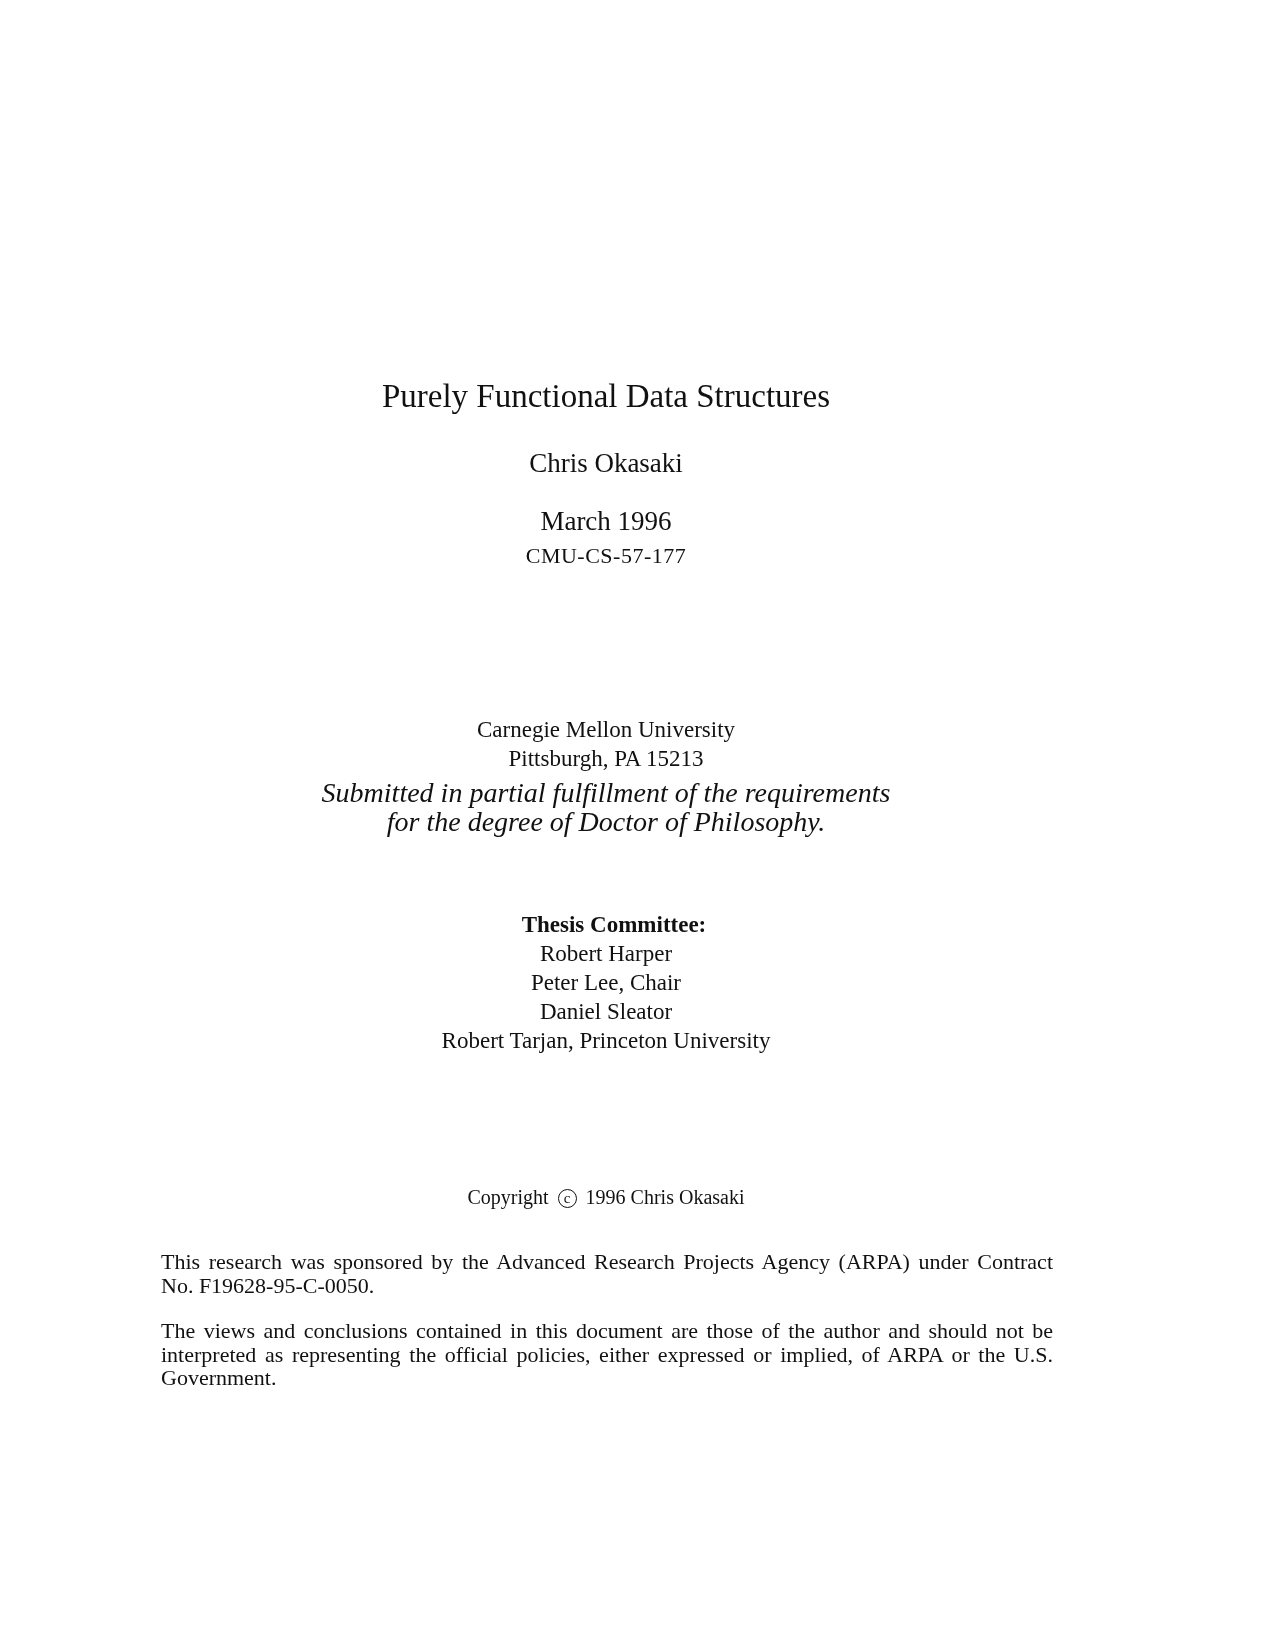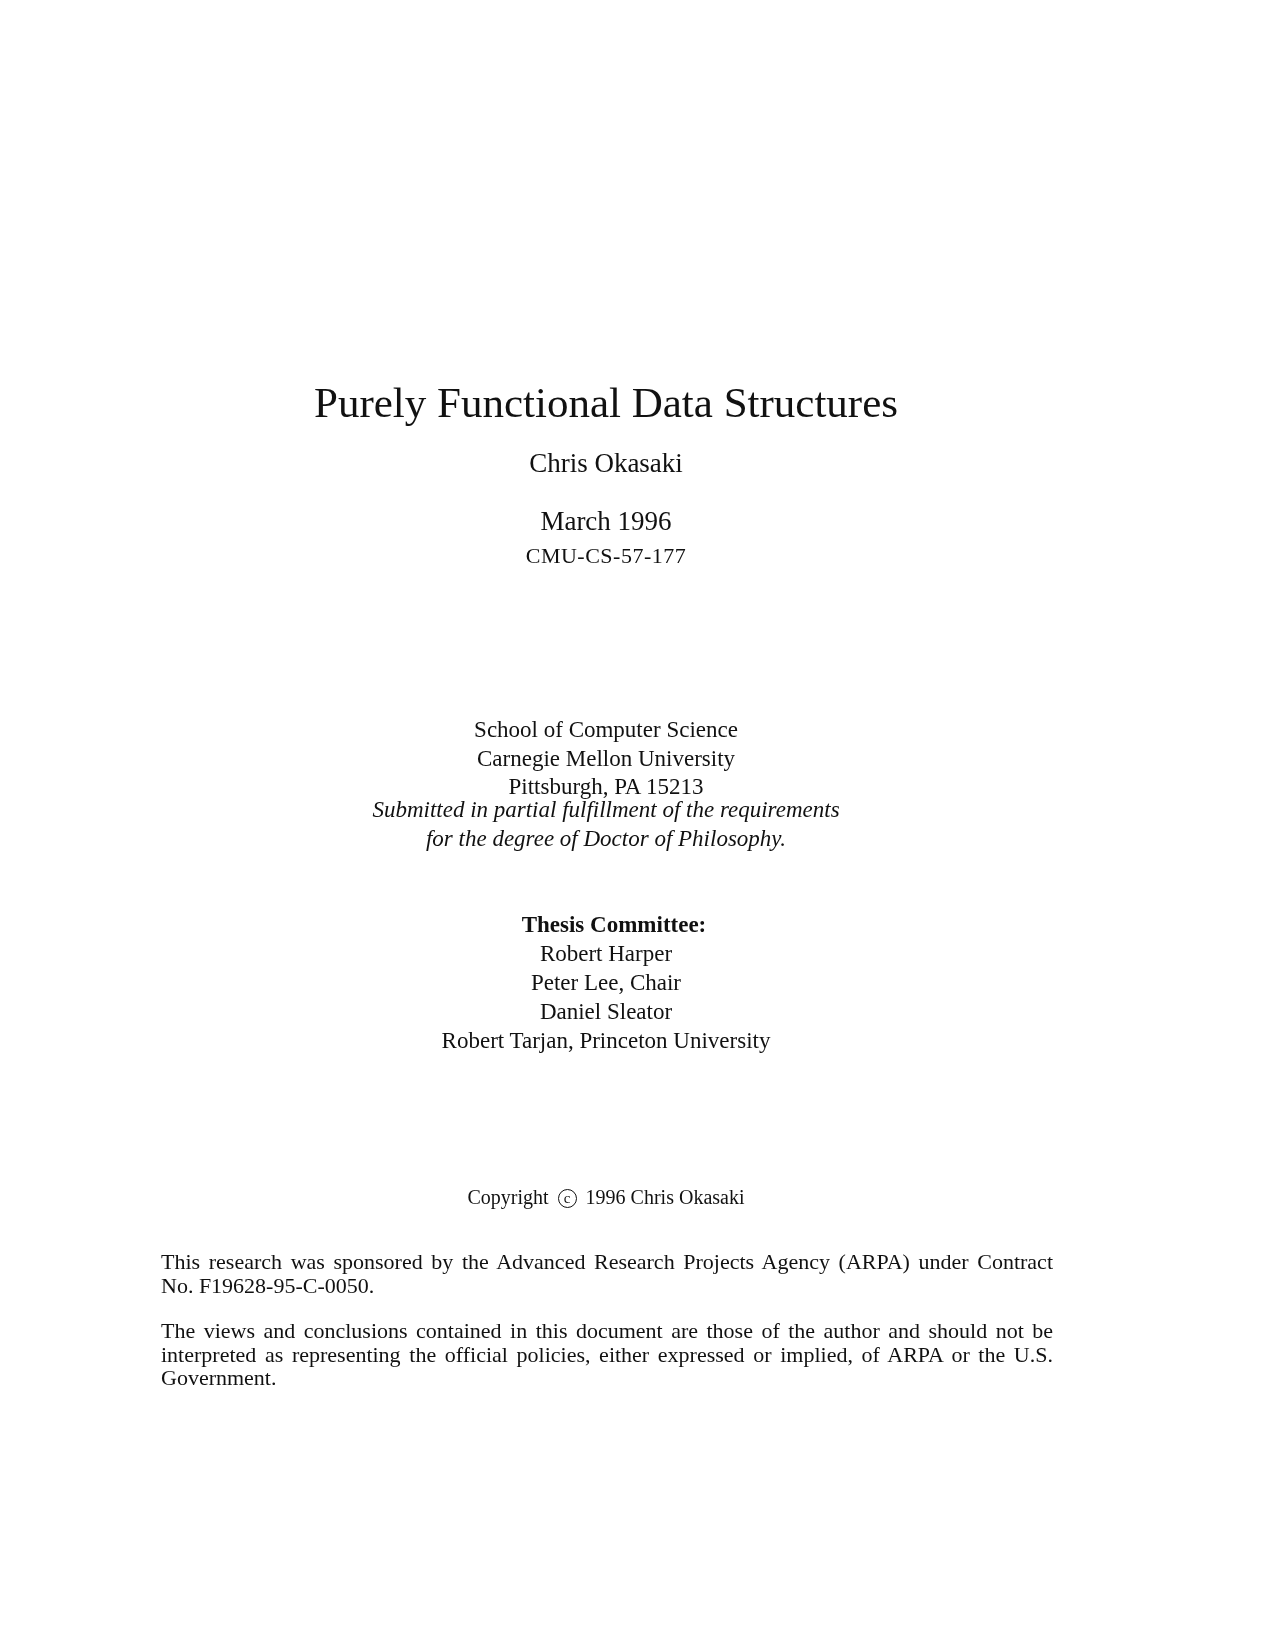--- a/index.html
+++ b/index.html
@@ -1,43 +1,42 @@
 <!DOCTYPE html>
 <html><head>
   <meta charset="utf-8">
   <style>
     html, body { margin: 0; padding: 0; background: #ffffff; }
     body { width: 1275px; height: 1650px; position: relative; overflow: hidden;
            font-family: "Liberation Serif", "DejaVu Serif", serif; color: #111111; }
     .center { position: absolute; left: 0; width: 1212px; text-align: center; }
-    .title { top: 378px; font-size: 43px; }
+    .title { top: 378px; font-size: 33px; }
     .author { top: 448px; font-size: 27px; }
     .date { top: 506px; font-size: 27px; }
     .report { top: 543px; font-size: 22px; letter-spacing: 0.5px; }
     .addr { top: 716px; font-size: 23px; line-height: 28.5px; }
-    .submitted { top: 796px; font-size: 23px; line-height: 28.5px; font-style: italic; }
+    .submitted { top: 779px; font-size: 28px; line-height: 28.5px; font-style: italic; }
     .committee { top: 910px; font-size: 23px; line-height: 29px; }
     .committee .head { font-weight: bold; padding-left: 16px; }
     .copyright { top: 1186px; font-size: 20px; }
     .circ { display: inline-block; width: 19px; height: 19px; border: 1px solid #111; border-radius: 50%;
             font-size: 15px; line-height: 17px; text-align: center; vertical-align: 1px; margin: 0 4px; box-sizing: border-box; }
     .para { position: absolute; left: 161px; width: 892px; font-size: 22px; line-height: 23.5px; text-align: justify; }
     .p1 { top: 1250px; }
     .p2 { top: 1319px; }
   </style>
 </head>
 <body>
 
 <div class="center title">Purely Functional Data Structures</div>
 <div class="center author">Chris Okasaki</div>
 <div class="center date">March 1996</div>
 <div class="center report">CMU-CS-57-177</div>
 
 <div class="center addr">
-  <div>School of Computer Science</div>
   <div>Carnegie Mellon University</div>
   <div>Pittsburgh, PA 15213</div>
 </div>
 
 <div class="center submitted">
   <div>Submitted in partial fulfillment of the requirements</div>
   <div>for the degree of Doctor of Philosophy.</div>
 </div>
 
 <div class="center committee">

